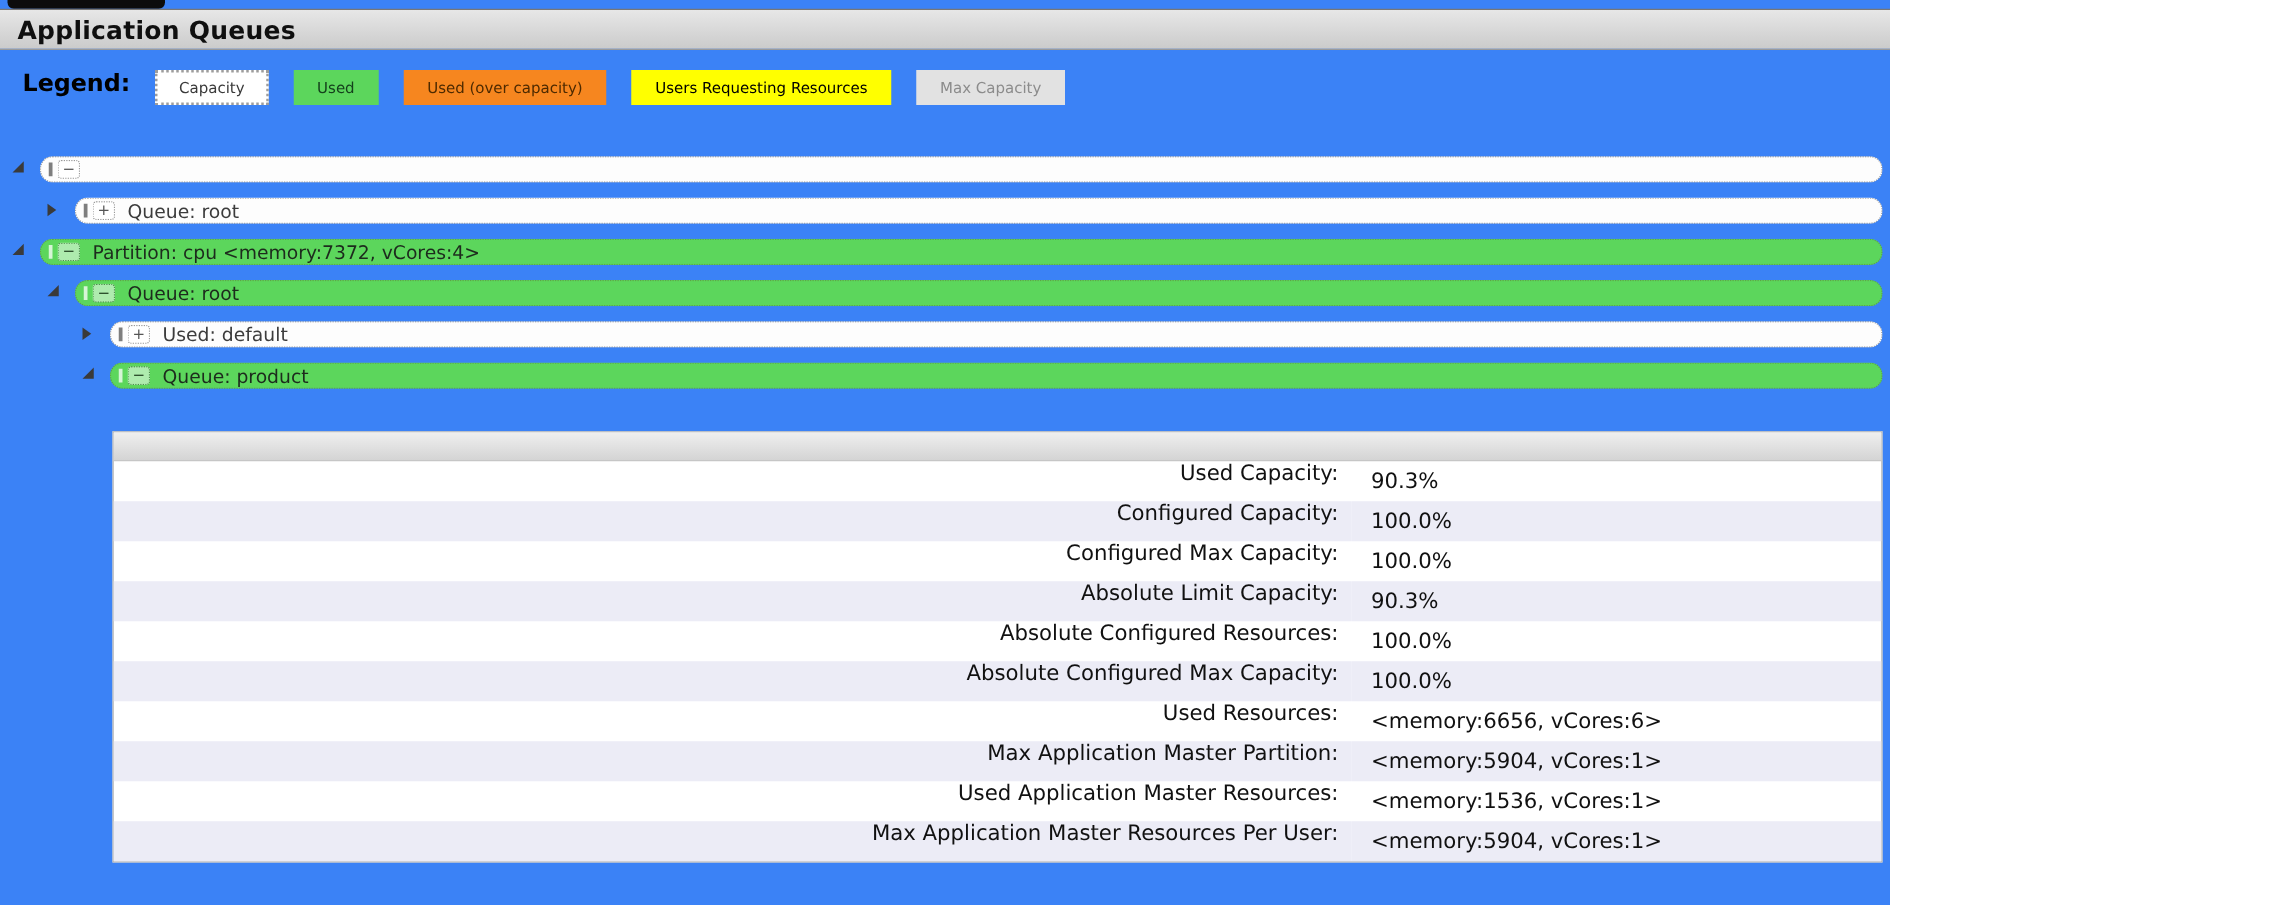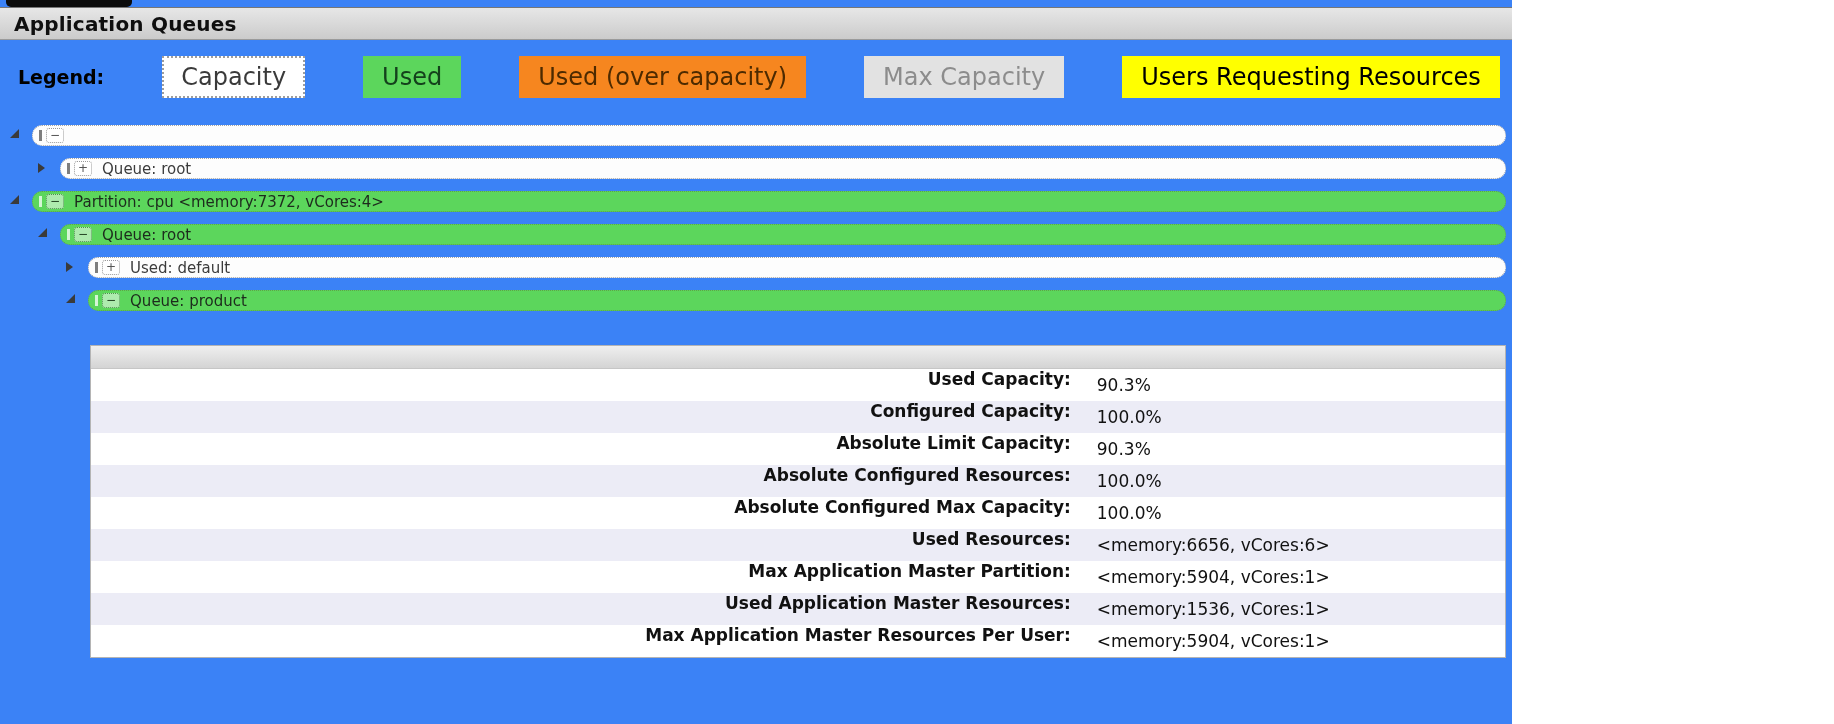--- a/index.html
+++ b/index.html
@@ -43,31 +43,30 @@
     font-weight: bold;
     color: #0f0f0f;
     letter-spacing: 0.2px;
   }
 
   
   .legend-row {
     position: absolute;
     top: 56px; left: 18px;
     display: flex;
-    align-items: center;
-    column-gap: 58px;
+    column-gap: 20px;
     white-space: nowrap;
   }
   .legend-label {
     font-weight: bold;
     font-size: 19px;
     color: #000000;
   }
   .swatch {
-    font-size: 24px;
+    font-size: 12px;
     padding: 5px 17px;
     border: 2px solid transparent;
   }
   .swatch.capacity { background: #ffffff; border: 2px dotted #9d9d9d; color: #3a3a3a; }
   .swatch.used     { background: var(--used-green, #5cd65c); color: #14411c; }
   .swatch.over     { background: var(--over-orange, #f6861f); color: #4d2a00; }
   .swatch.max      { background: var(--max-gray, #e2e2e2); color: #8c8c8c; }
   .swatch.users    { background: var(--users-yellow, #ffff00); color: #000000; }
 
   
@@ -157,21 +156,21 @@
     border-bottom: 1px solid #c6c6c6;
   }
   .details-table {
     width: 100%;
     border-collapse: collapse;
     font-size: 17px;
   }
   .details-table tr { height: 31px; }
   .details-table tr:nth-child(even) { background: var(--row-alt, #ececf6); }
   .details-table th {
-    font-weight: bold;
+    font-weight: normal;
     text-align: right;
     width: 70%;
     padding: 0 10px 12px 0;
     color: #111111;
     white-space: nowrap;
   }
   .details-table td {
     text-align: left;
     padding: 0 0 0 16px;
     color: #111111;
@@ -187,22 +186,22 @@
 
   <div class="app-header">
     <h1>Application Queues</h1>
   </div>
 
   <div class="legend-row">
     <span class="legend-label">Legend:</span>
     <span class="swatch capacity">Capacity</span>
     <span class="swatch used">Used</span>
     <span class="swatch over">Used (over capacity)</span>
+    <span class="swatch users">Users Requesting Resources</span>
     <span class="swatch max">Max Capacity</span>
-    <span class="swatch users">Users Requesting Resources</span>
   </div>
 
   <div class="tree" id="tree">
       <div class="tree-row">
         <span class="arrow tri-expanded" style="left: 10px;"></span>
         <div class="bar empty" style="left: 32px;">
           <span class="sliver"></span>
           <span class="mini">−</span>
         </div>
       </div>
@@ -254,20 +253,24 @@
       <tbody id="details-body">
           <tr>
             <th>Used Capacity:</th>
             <td>90.3%</td>
           </tr>
           <tr>
             <th>Configured Capacity:</th>
             <td>100.0%</td>
           </tr>
           <tr>
+            <th>Configured Max Capacity:</th>
+            <td>100.0%</td>
+          </tr>
+          <tr>
             <th>Absolute Limit Capacity:</th>
             <td>90.3%</td>
           </tr>
           <tr>
             <th>Absolute Configured Resources:</th>
             <td>100.0%</td>
           </tr>
           <tr>
             <th>Absolute Configured Max Capacity:</th>
             <td>100.0%</td>

